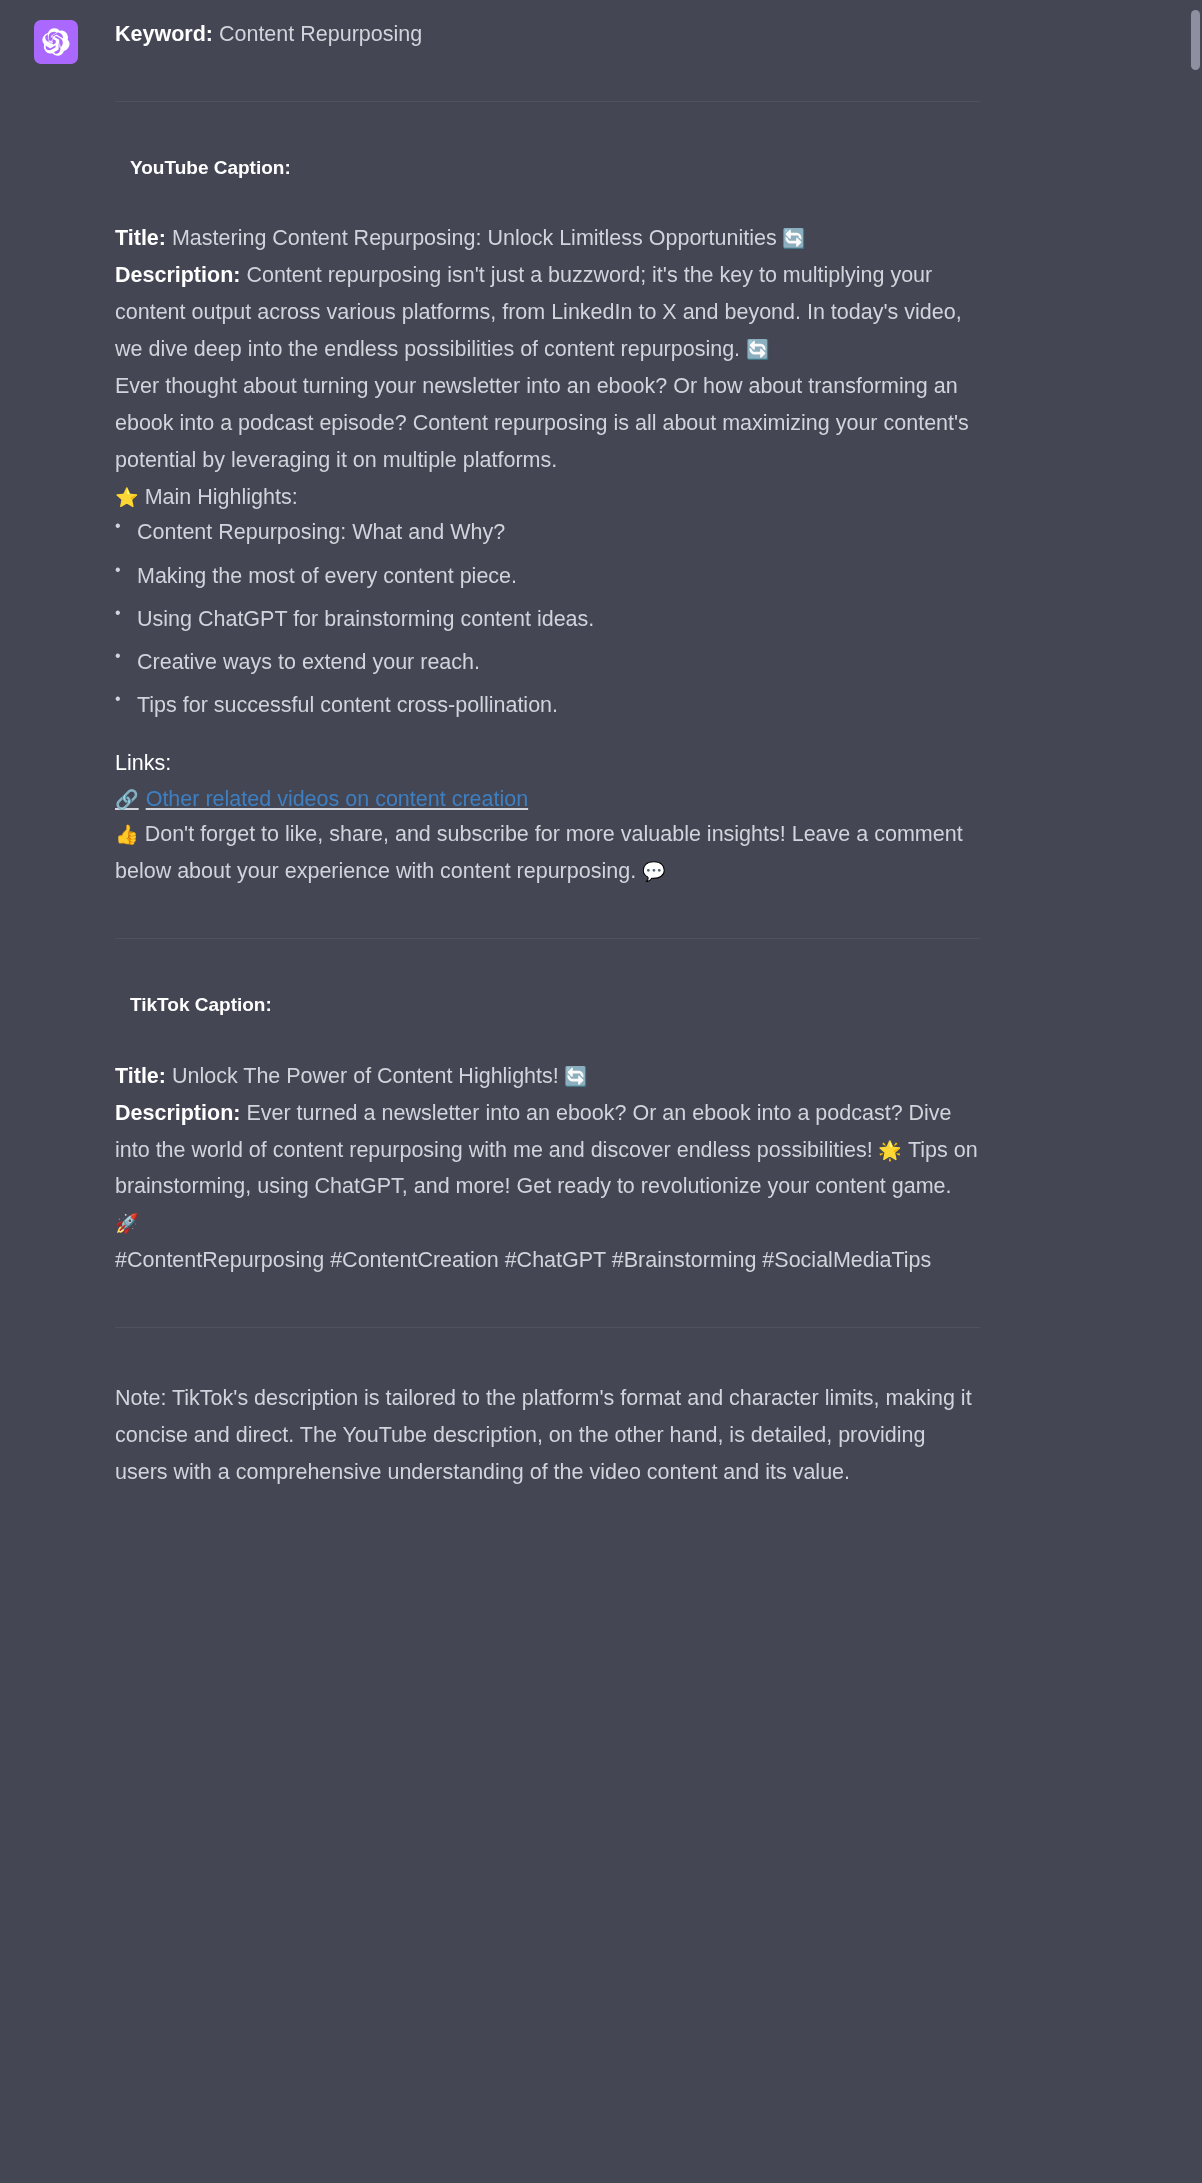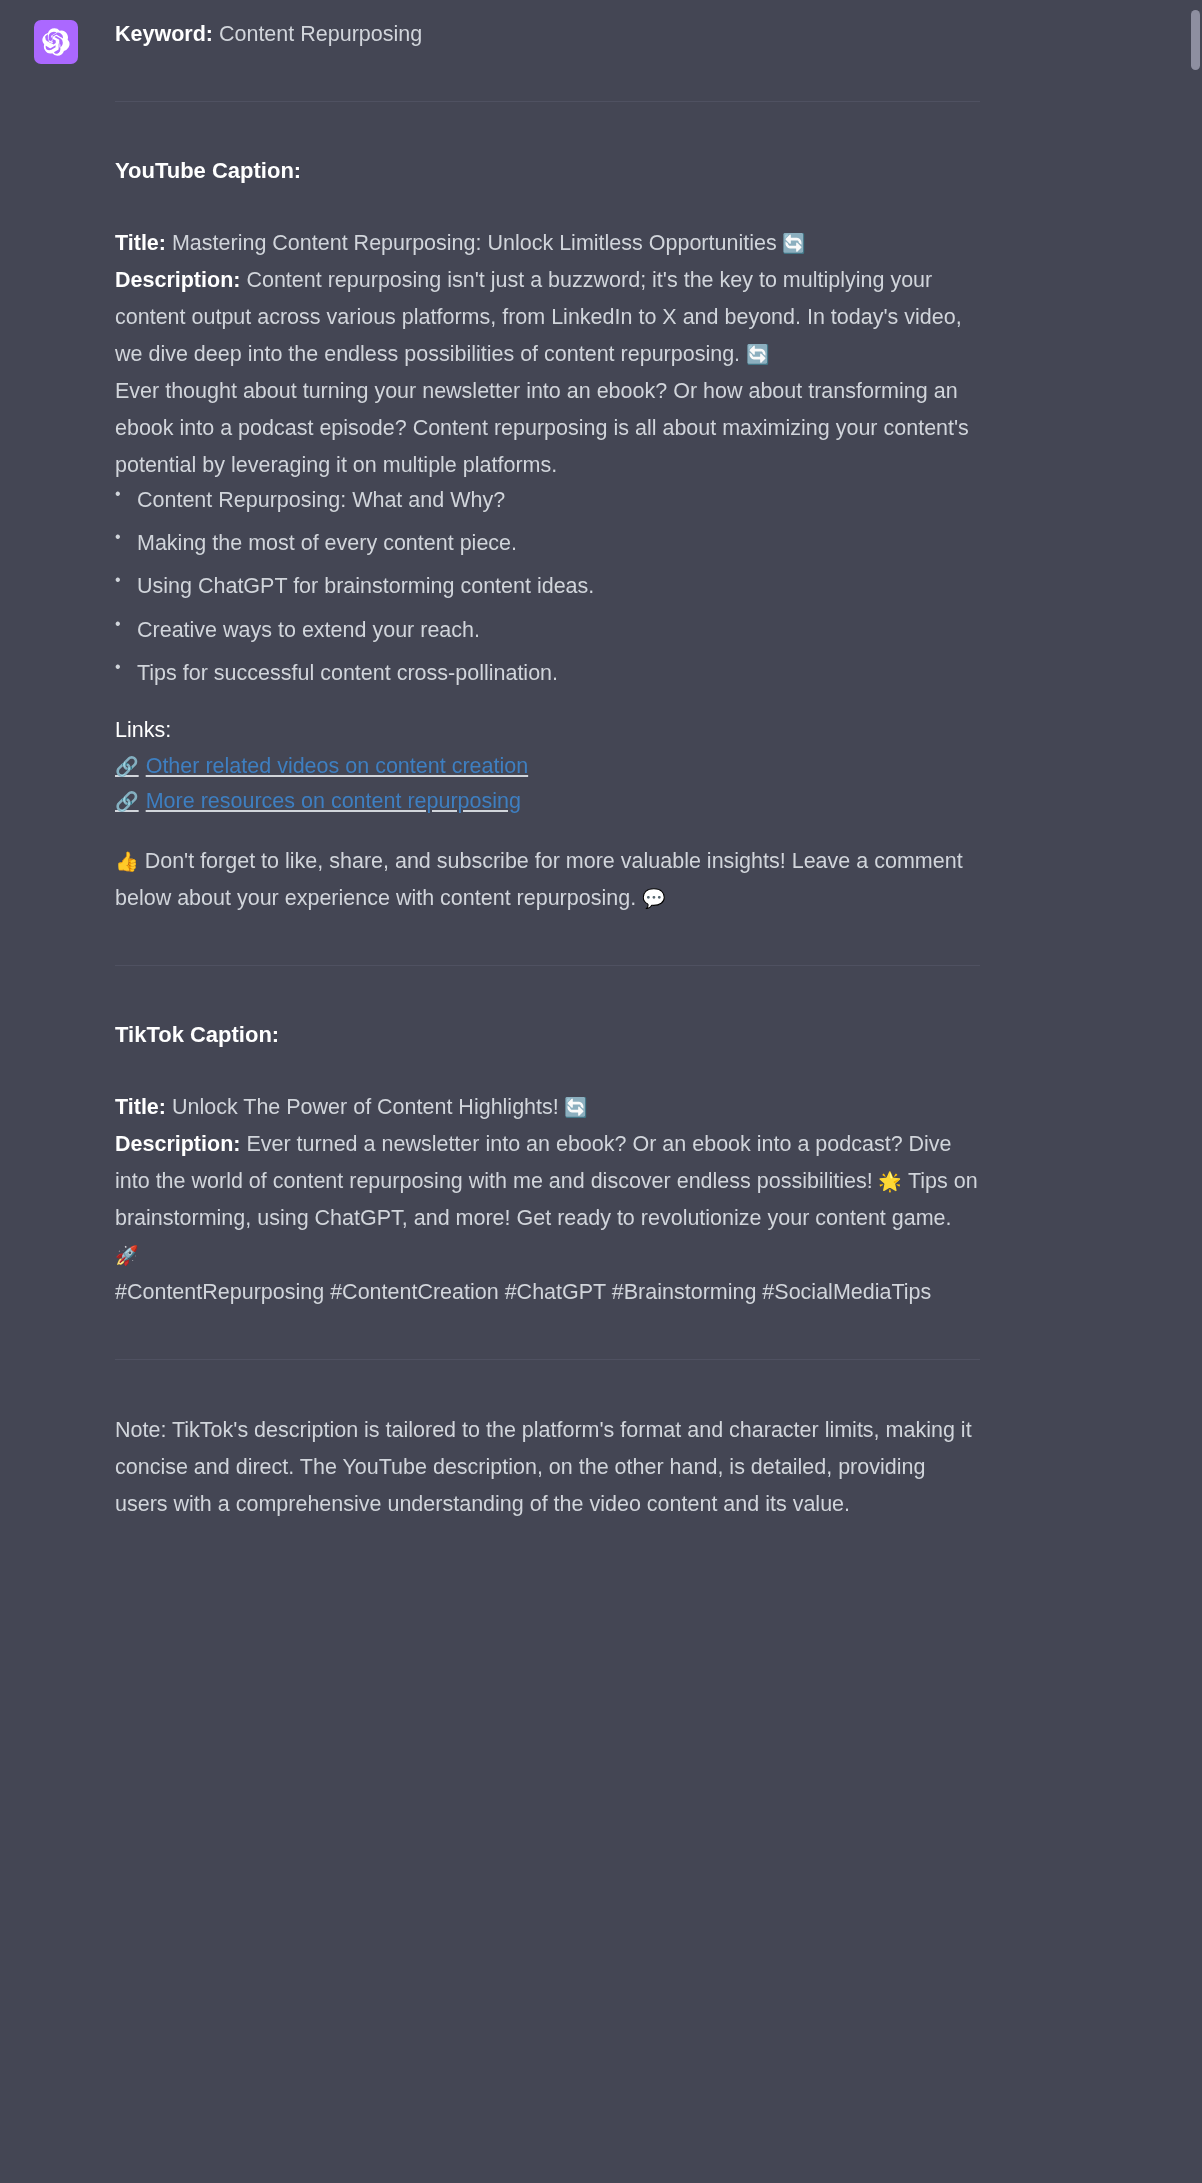--- a/index.html
+++ b/index.html
@@ -52,24 +52,24 @@
   b, .bold{ color:#ffffff; font-weight:bold; }
 
   hr.sep{
     border:none;
     border-top:1px solid #4f5161;
     margin:48px 0 52px 0;
     height:0;
   }
 
   h3.section-head{
-    font-size:22px;
+    font-size:19px;
     font-weight:bold;
     color:#ffffff;
-    margin:0 0 38px 0;
+    margin:0 0 38px 15px;
     line-height:1.5;
   }
 
   ul.highlights{
     list-style:none;
     margin:0 0 22px 0;
     padding:0;
   }
   ul.highlights li{
     position:relative;
@@ -145,37 +145,38 @@
     </p>
 
     <p class="para">
       <b>Description:</b>
       <span>Content repurposing isn't just a buzzword; it's the key to multiplying your content output across various platforms, from LinkedIn to X and beyond. In today's video, we dive deep into the endless possibilities of content repurposing.</span>
       <span class="emoji">🔄</span>
     </p>
 
     <p class="para">Ever thought about turning your newsletter into an ebook? Or how about transforming an ebook into a podcast episode? Content repurposing is all about maximizing your content's potential by leveraging it on multiple platforms.</p>
 
+    <p class="para">
+      <span class="emoji">⭐</span>
+      <span>Main Highlights:</span>
+    </p>
 
     <ul class="highlights">
       <li>Content Repurposing: What and Why?</li>
       <li>Making the most of every content piece.</li>
       <li>Using ChatGPT for brainstorming content ideas.</li>
       <li>Creative ways to extend your reach.</li>
       <li>Tips for successful content cross-pollination.</li>
     </ul>
 
     <p class="links-head">Links:</p>
 
     <p class="link-row">
       <span class="link-icon emoji">🔗</span><a class="link" href="#">Other related videos on content creation</a>
     </p>
-    <p class="link-row" style="margin-bottom:25px;">
-      <span class="link-icon emoji">🔗</span><a class="link" href="#">More resources on content repurposing</a>
-    </p>
 
     <p class="para">
       <span class="emoji">👍</span>
       <span>Don't forget to like, share, and subscribe for more valuable insights! Leave a comment below about your experience with content repurposing.</span>
       <span class="emoji">💬</span>
     </p>
 
     <hr class="sep">
 
     <h3 class="section-head">TikTok Caption:</h3>

